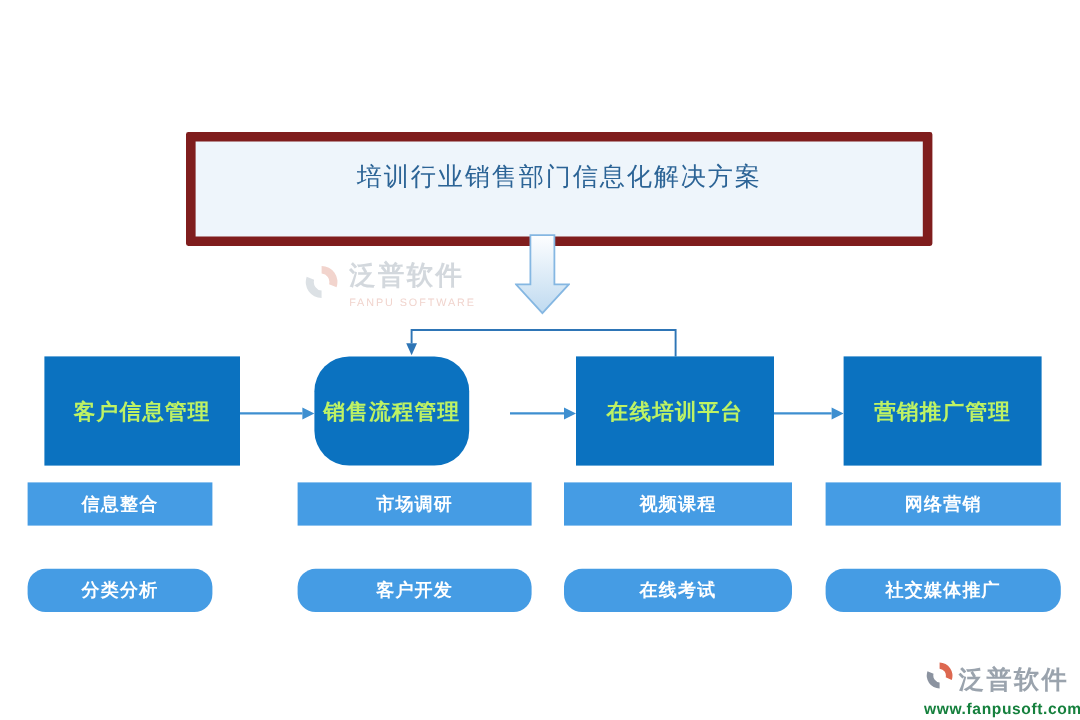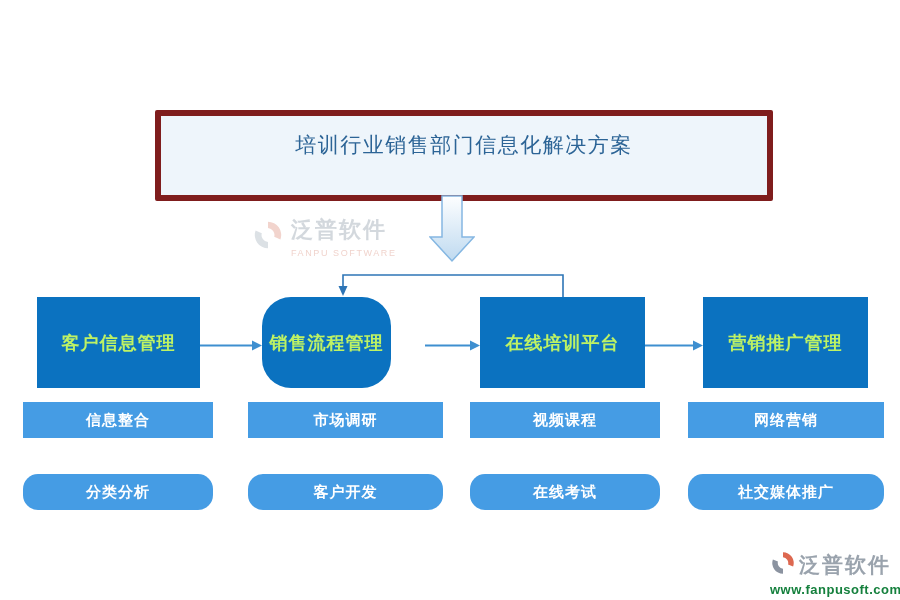--- a/index.html
+++ b/index.html
@@ -2,21 +2,21 @@
 <html><head>
 <meta charset="utf-8">
 <style>
   html,body{margin:0;padding:0;background:#ffffff;}
   body{font-family:"Liberation Serif","DejaVu Serif",serif;}
   .canvas{position:relative;width:900px;height:600px;background:#ffffff;overflow:hidden;}
 
   
   .title-box{
     position:absolute;left:155px;top:110px;width:606px;height:79px;
-    background:#eef5fb;border:6px solid #7f1d1d;border-radius:2px;
+    background:#eef5fb;border:8px solid #7f1d1d;border-radius:2px;
   }
   .title-text{
     display:block;text-align:center;padding-top:15px;
     font-size:21px;letter-spacing:1.5px;color:#2c6496;
   }
 
   
   .watermark{position:absolute;left:252px;top:218px;display:flex;align-items:flex-start;opacity:0.85;}
   .wm-text{margin-left:7px;}
   .wm-brand{font-size:22px;font-weight:bold;color:#ccd2d8;letter-spacing:2px;line-height:24px;font-family:"Liberation Sans",sans-serif;}
@@ -46,21 +46,21 @@
   .fa3{left:645px;}
 
   
   .sub-box{
     position:absolute;height:36px;background:#459ce4;
     display:flex;align-items:center;justify-content:center;
     color:#ffffff;font-weight:bold;font-size:15px;letter-spacing:1px;
   }
   .row2{top:402px;}
   .row3{top:474px;border-radius:15px;}
-  .c1{left:23px;width:190px;}
+  .c1{left:23px;width:154px;}
   .c2{left:248px;width:195px;}
   .c3{left:470px;width:190px;}
   .c4{left:688px;width:196px;}
 
   
   .footer-logo{position:absolute;left:770px;top:549px;font-family:"Liberation Sans",sans-serif;}
   .fl-row{display:flex;align-items:center;}
   .fl-brand{font-size:21px;font-weight:bold;color:#9aa3ad;letter-spacing:2px;margin-left:3px;}
   .fl-url{font-size:13px;font-weight:bold;color:#15803d;letter-spacing:0.5px;text-align:center;margin-top:1px;}
 </style>

